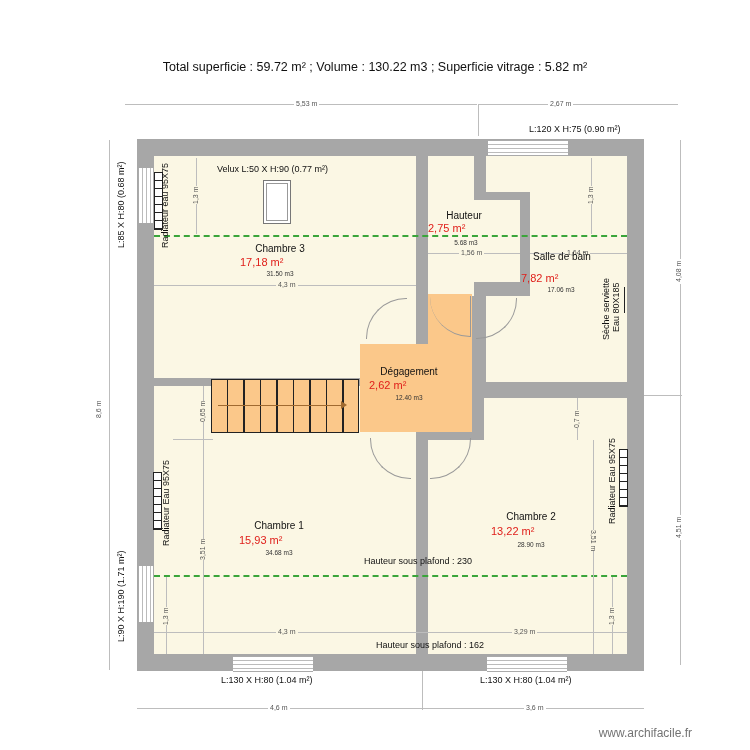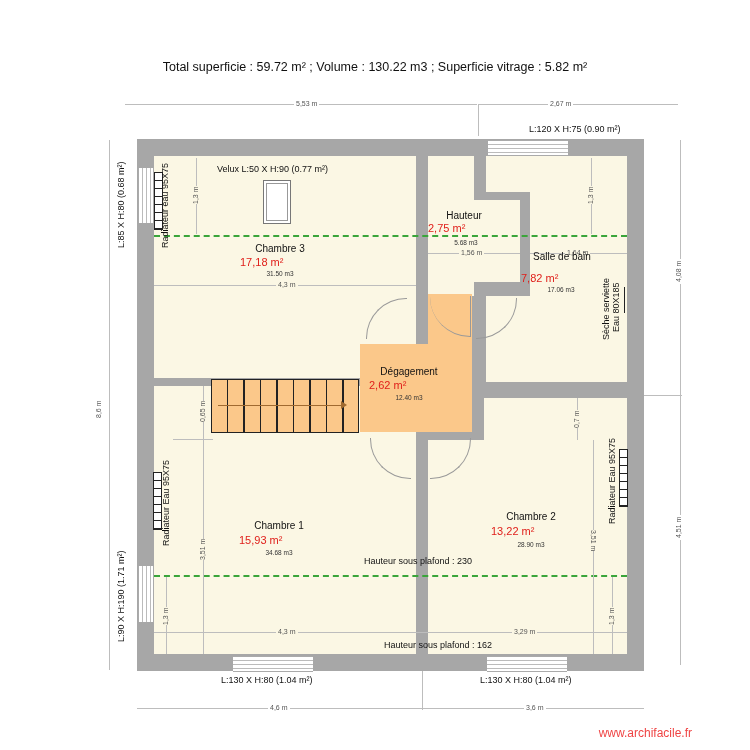--- a/index.html
+++ b/index.html
@@ -20,21 +20,21 @@
   .dash { position:absolute; height:0; border-top:2px dashed #3aa53a; }
   .win-h { position:absolute; background:#fff; border-top:1px solid #aaa; border-bottom:1px solid #aaa;
            background-image:repeating-linear-gradient(180deg,#fff 0 3px,#bbb 3px 4px); }
   .win-v { position:absolute; background:#fff; border-left:1px solid #aaa; border-right:1px solid #aaa;
            background-image:repeating-linear-gradient(90deg,#fff 0 3px,#bbb 3px 4px); }
   .rad-v { position:absolute; width:7px; border:1px solid #222; background:#fff;
            background-image:repeating-linear-gradient(180deg,#fff 0 7px,#222 7px 8px); }
   .stair { position:absolute; border:1.5px solid #222; background:#fbc88a;
            background-image:repeating-linear-gradient(90deg,transparent 0 15px,#222 15px 16.5px); }
   .door { position:absolute; border:1px solid #999; }
-  .footer { position:absolute; right:58px; top:726px; font-size:12px; color:#ef4444; }
+  .footer { position:absolute; right:58px; top:726px; font-size:12px; color:#737373; }
 </style>
 </head>
 <body>
 
 <div class="abs title">Total superficie : 59.72 m² ; Volume : 130.22 m3 ; Superficie vitrage : 5.82 m²</div>
 
 <div class="hline" style="left:125px;top:104px;width:352px;"></div>
 <div class="dim" style="left:294px;top:100px;background:#fff;padding:0 2px;">5,53 m</div>
 <div class="hline" style="left:478px;top:104px;width:200px;"></div>
 <div class="dim" style="left:548px;top:100px;background:#fff;padding:0 2px;">2,67 m</div>
@@ -157,15 +157,15 @@
 <div class="lbl" style="left:221px;top:675px;">L:130 X H:80 (1.04 m²)</div>
 <div class="lbl" style="left:480px;top:675px;">L:130 X H:80 (1.04 m²)</div>
 
 <div class="lbl vtext" style="left:160px;top:248px;">Radiateur eau 95X75</div>
 <div class="lbl vtext" style="left:161px;top:546px;">Radiateur Eau 95X75</div>
 <div class="lbl vtext" style="left:607px;top:524px;">Radiateur Eau 95X75</div>
 <div class="lbl vtext" style="left:601px;top:340px;">Sèche serviette</div>
 <div class="lbl vtext" style="left:611px;top:332px;">Eau 80X185</div>
 
 <div class="lbl" style="left:364px;top:556px;">Hauteur sous plafond : 230</div>
-<div class="lbl" style="left:384px;top:640px;">Hauteur sous plafond : 162</div>
+<div class="lbl" style="left:376px;top:640px;">Hauteur sous plafond : 162</div>
 
 <div class="footer">www.archifacile.fr</div>
 
 </body></html>

